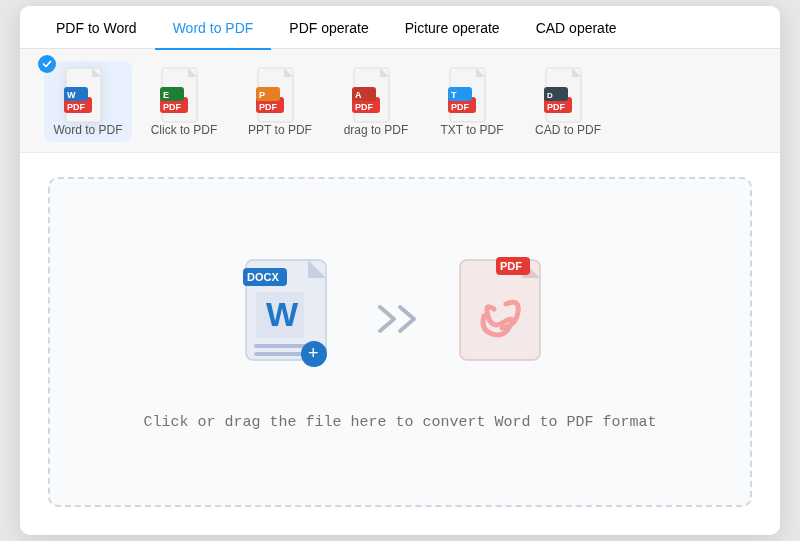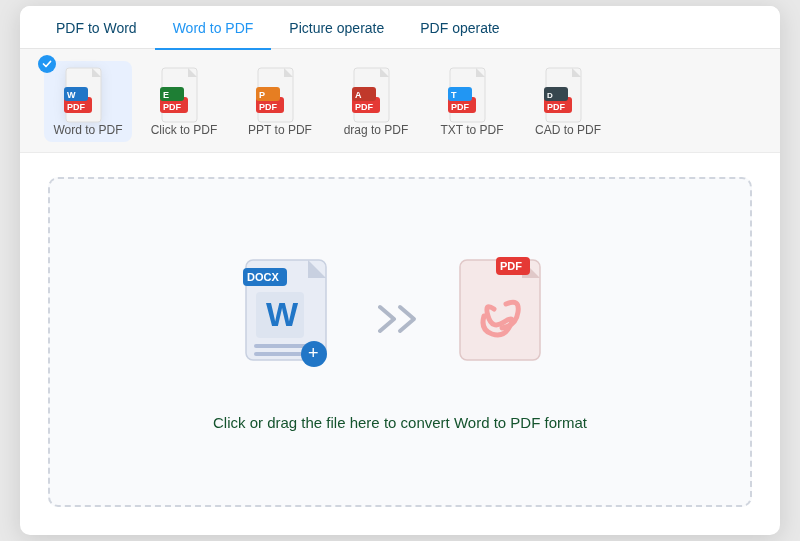--- a/index.html
+++ b/index.html
@@ -22,21 +22,21 @@
     .tab-bar {
       display: flex;
       align-items: flex-end;
       border-bottom: 1.5px solid #e5e5e5;
       padding: 0 18px;
       background: #fff;
     }
     .tab-item {
       padding: 14px 18px 12px 18px;
       font-size: 14px;
-      color: #0c4a6e;
+      color: #000000;
       cursor: pointer;
       border-bottom: 2.5px solid transparent;
       margin-bottom: -1.5px;
       user-select: none;
       transition: color 0.15s;
     }
     .tab-item.active {
       color: #2196f3;
       border-bottom: 2.5px solid #2196f3;
       font-weight: 500;
@@ -109,39 +109,41 @@
       margin-bottom: 30px;
     }
     .arrow-icon {
       font-size: 32px;
       color: #b0b8c8;
       display: flex;
       align-items: center;
     }
     .drop-text {
       font-size: 15px;
-      color: #14532d;
+      color: #737373;
       text-align: right;
+      font-family: Liberation Mono, monospace;
     }
 
     
     .docx-svg, .pdf-svg {
       filter: drop-shadow(0 2px 6px rgba(0,0,0,0.08));
     }
   </style>
 </head>
 <body>
 
 <div class="app-window">
 
   <div class="tab-bar">
     <div class="tab-item">PDF to Word</div>
     <div class="tab-item active">Word to PDF</div>
+    <div class="tab-item">PDF operate</div>
     <div class="tab-item">Picture operate</div>
-    <div class="tab-item">PDF operate</div>
+    <div class="tab-item">CAD operate</div>
   </div>
 
   <div class="conversion-bar">
 
     <div class="conv-item active">
       <div class="check-badge">
         <svg viewBox="0 0 10 10" fill="none">
             <polyline points="1.5,5 4,7.5 8.5,2.5" stroke="white" stroke-width="1.7" stroke-linecap="round" stroke-linejoin="round"></polyline>
           </svg>
       </div>

